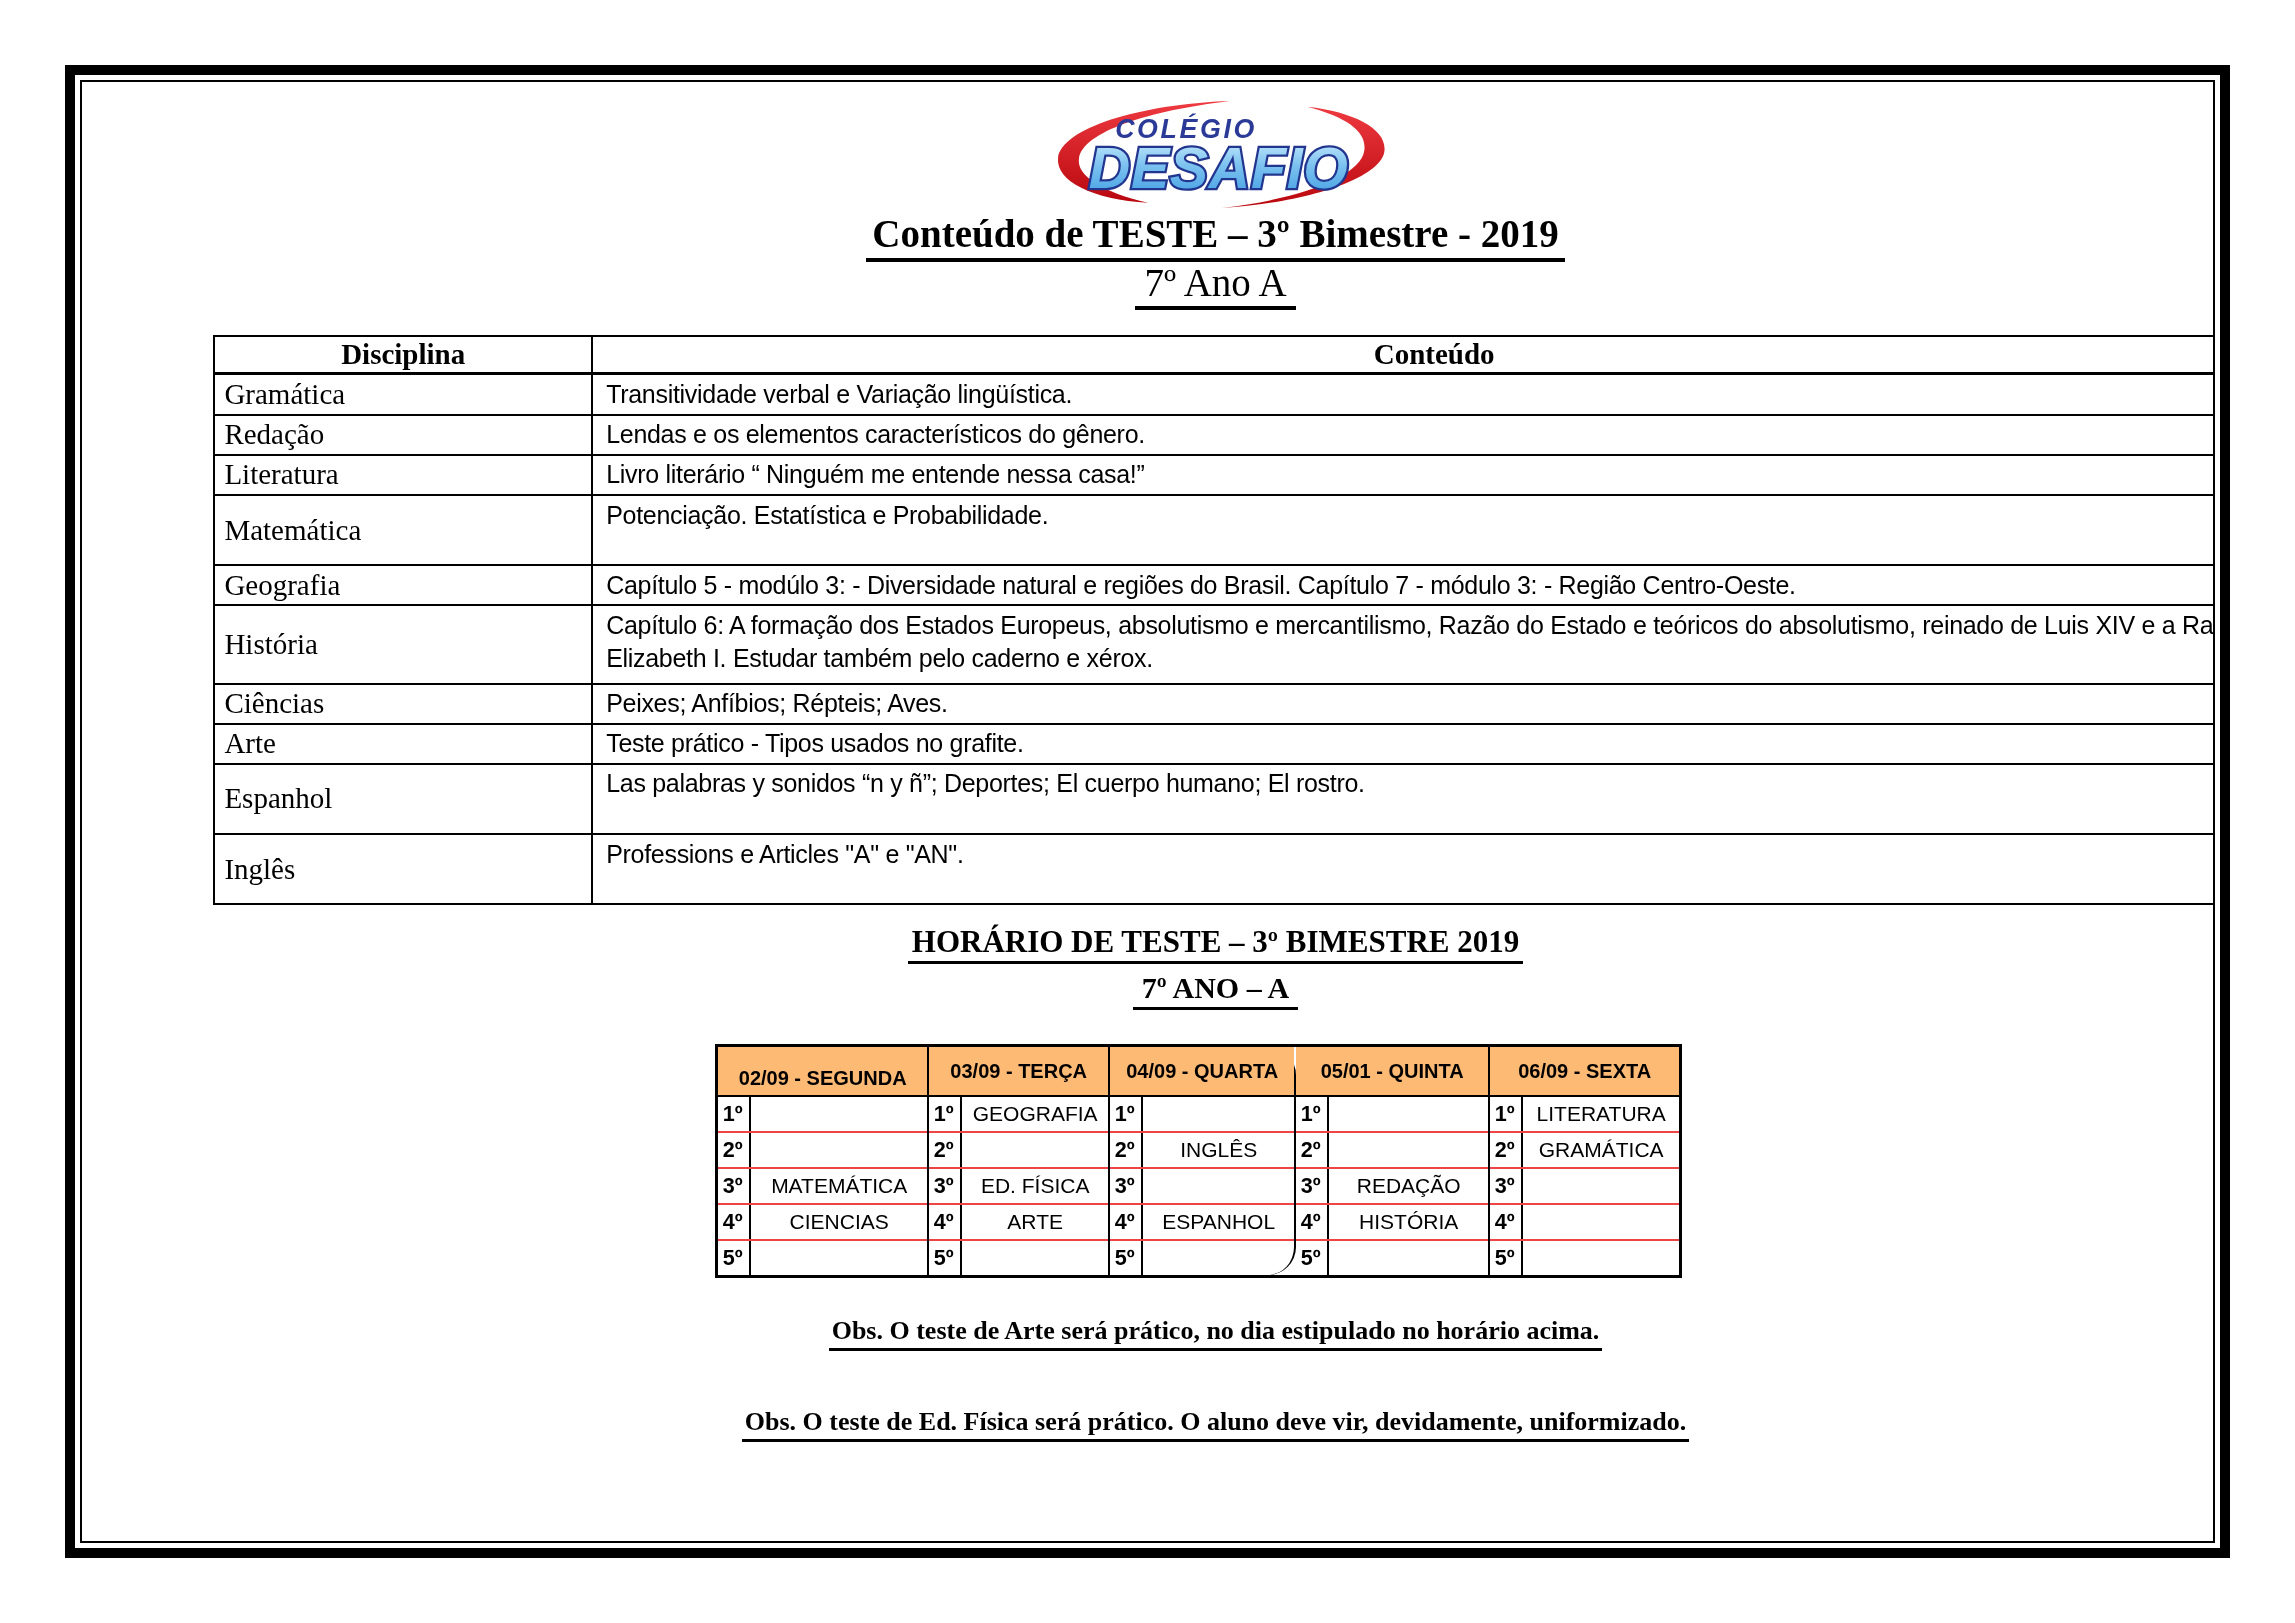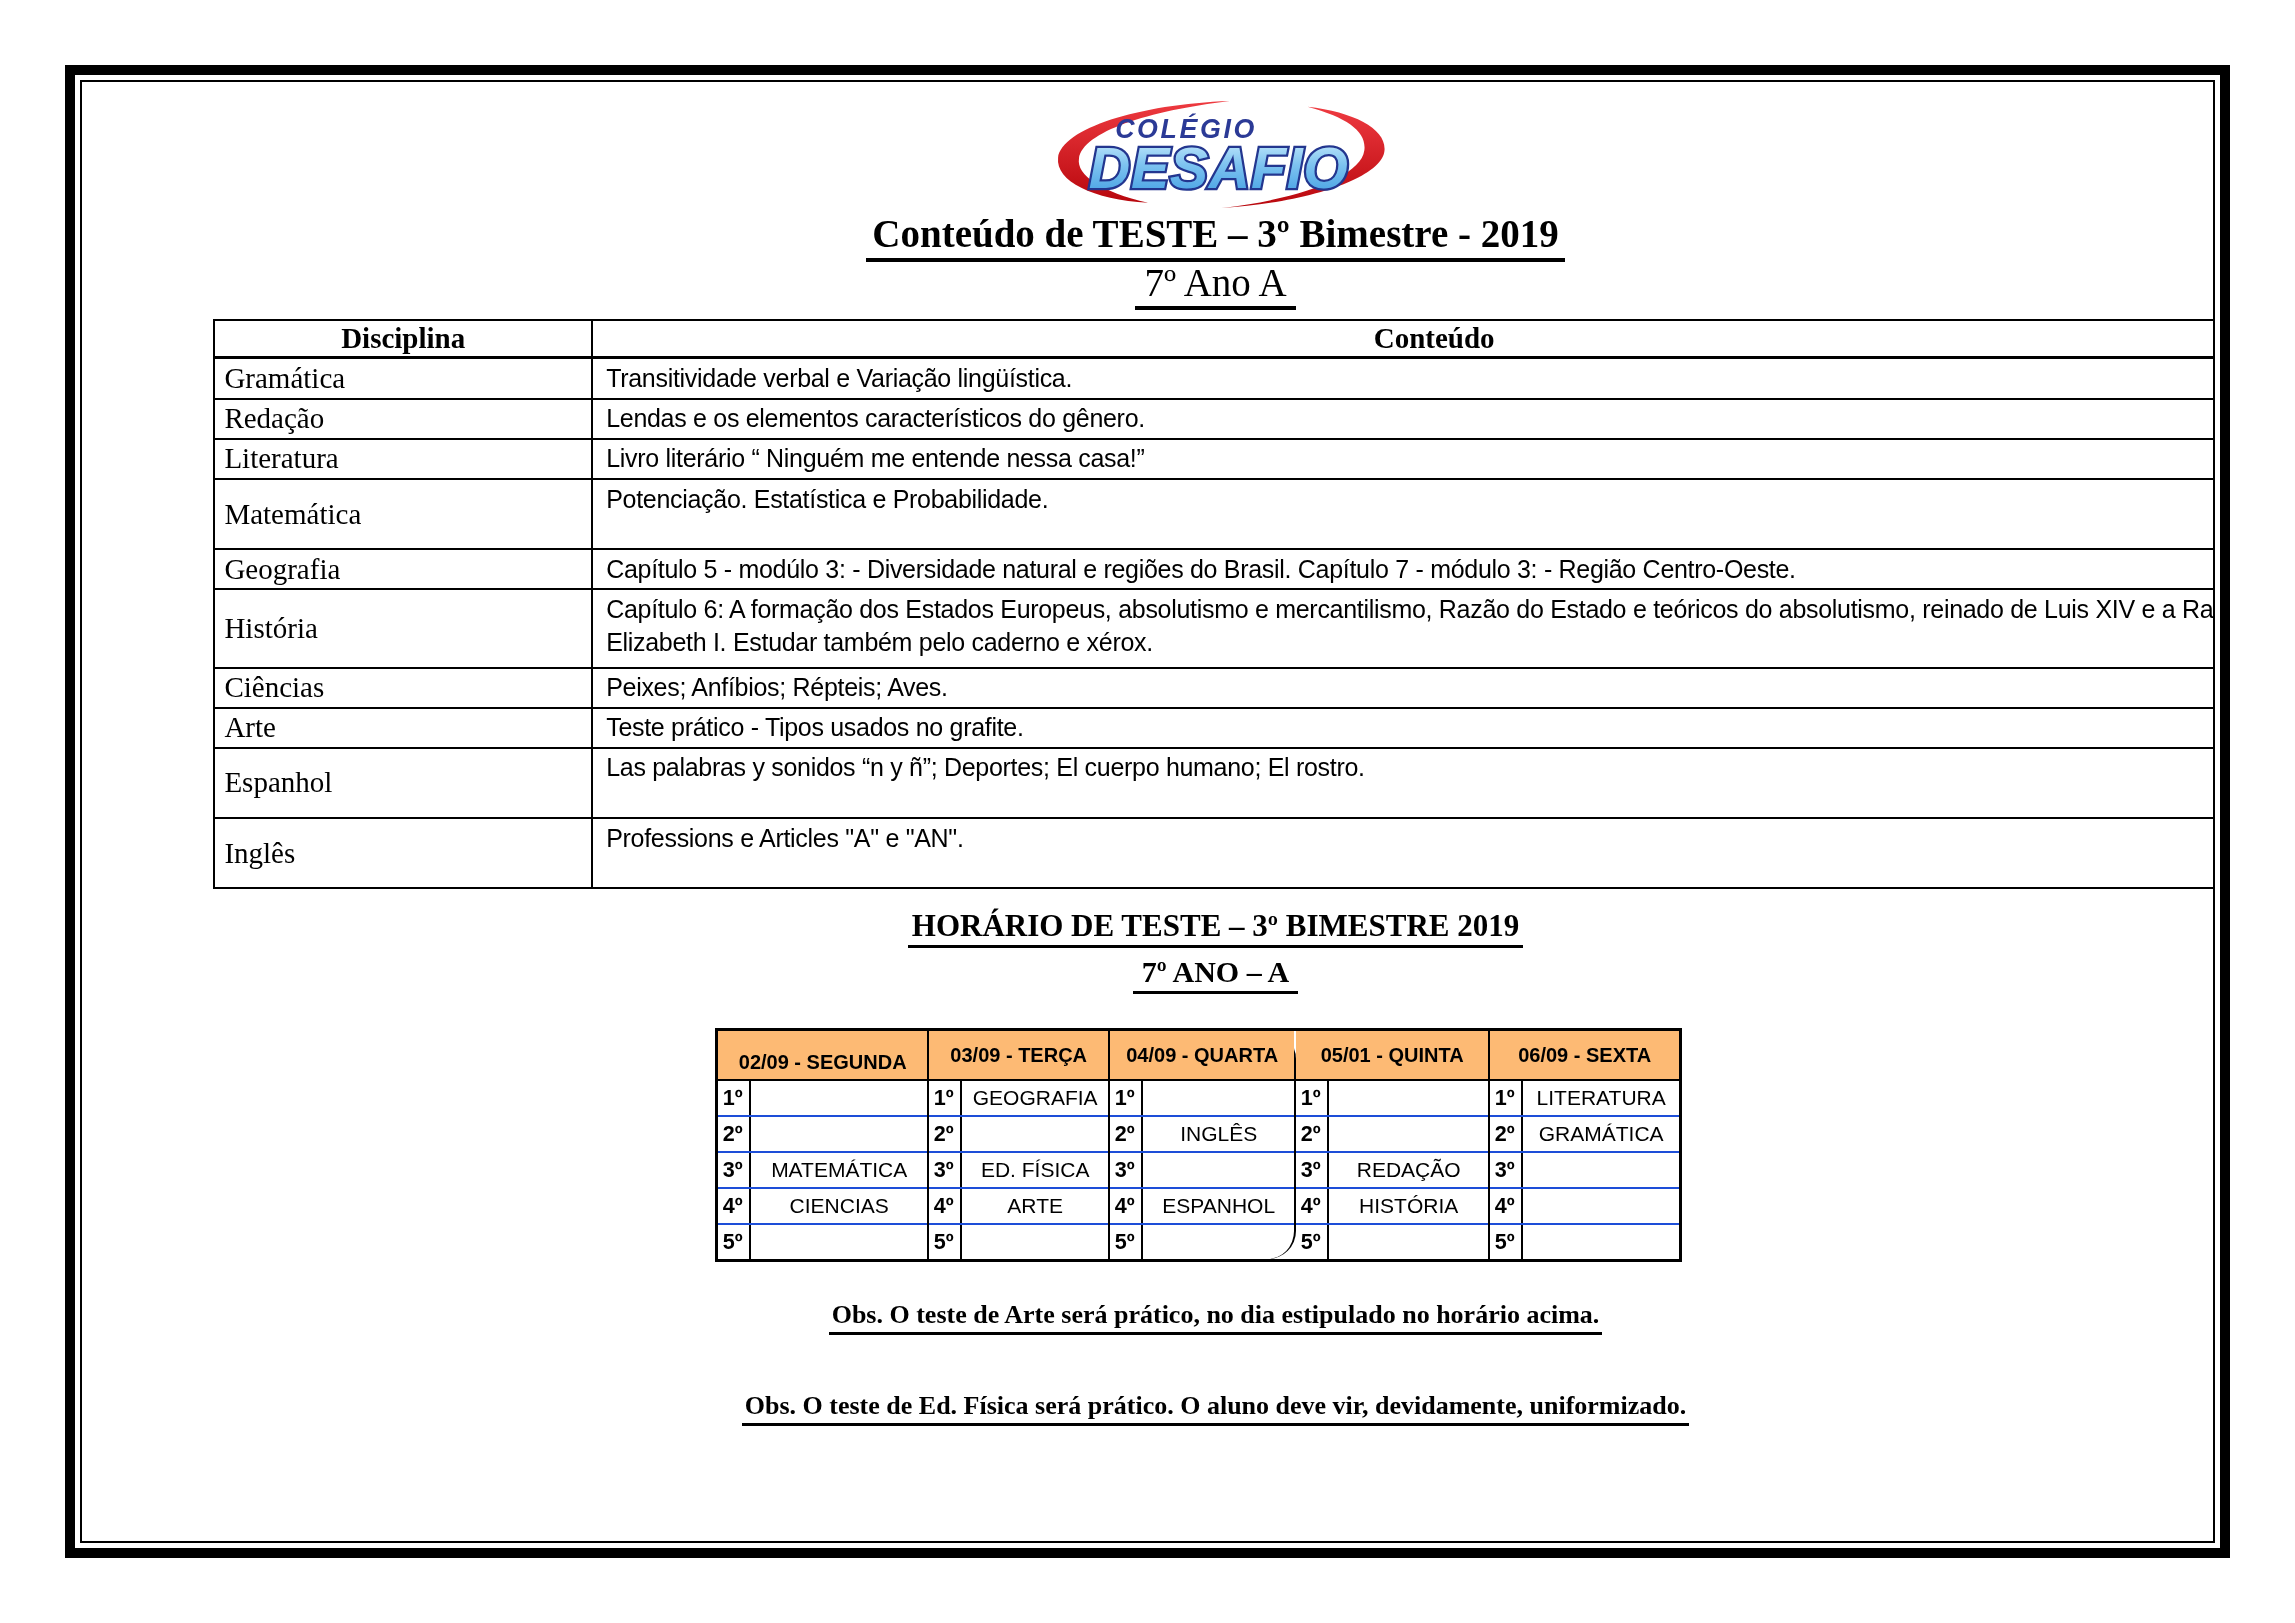--- a/index.html
+++ b/index.html
@@ -9,21 +9,21 @@
 
   
   .logo{margin:17px 0 0 948px;width:380px;height:113px;position:relative;}
 
   
   .cwrap{position:relative;left:68px;text-align:center;}
   .title{display:inline-block;font-weight:bold;font-size:39px;line-height:43px;border-bottom:4.6px solid #000;padding:0 6.5px 2.6px 6.5px;}
   .subtitle{display:inline-block;font-weight:normal;font-size:39px;line-height:42px;border-bottom:4.6px solid #000;padding:0 9.2px 2.6px 9.2px;margin-top:0;}
 
   
-  table.content-table{border-collapse:collapse;table-layout:fixed;width:2064px;margin:9px 0 0 131px;}
+  table.content-table{border-collapse:collapse;table-layout:fixed;width:2064px;margin:25px 0 0 131px;}
   .content-table col.c1{width:378px;}
   .content-table th{border:2.6px solid #000;border-bottom:3.9px solid #000;height:33px;font-size:29px;font-weight:bold;text-align:center;font-family:"Liberation Serif",serif;}
   .content-table td{border:2.6px solid #000;height:32px;box-sizing:content-box;}
   .content-table td.disc{font-family:"Liberation Serif",serif;font-size:29px;padding-left:9.2px;vertical-align:middle;}
   .content-table td.cont{font-family:"Liberation Sans",sans-serif;font-size:25px;line-height:33px;letter-spacing:-0.3px;padding:2.6px 15.7px 2.6px 13px;vertical-align:top;}
   .content-table tbody tr:nth-of-type(4) td{height:63px;}
   .content-table tbody tr:nth-of-type(6) td{height:71px;}
   .content-table tbody tr:nth-of-type(6) td.cont{text-align:justify;}
   .content-table tbody tr:nth-of-type(9) td{height:63px;}
   .content-table tbody tr:nth-of-type(10) td{height:63px;}
@@ -38,21 +38,21 @@
   .schedule{display:flex;width:fit-content;border:3.3px solid #000;margin:34px 0 0 633px;font-family:"Liberation Sans",sans-serif;}
   .day-col{border-right:2.6px solid #000;box-sizing:border-box;}
   .day-col:last-of-type{border-right:none;}
   .day-col:nth-of-type(1){width:211px;}
   .day-col:nth-of-type(2){width:181px;}
   .day-col:nth-of-type(3){width:186px;border-radius:28px;}
   .day-col:nth-of-type(4){width:194px;}
   .day-col:nth-of-type(5){width:189px;}
   .day-header{height:50px;background:#fdba74;border-bottom:2.6px solid #000;box-sizing:border-box;display:flex;align-items:center;justify-content:center;font-weight:bold;font-size:20px;letter-spacing:0;text-align:center;}
   .day-col:nth-of-type(1) .day-header{align-items:flex-end;padding-bottom:5.2px;}
-  .p-row{display:flex;height:34px;border-bottom:2px solid #1d4ed8;box-sizing:content-box;}
+  .p-row{display:flex;height:34px;border-bottom:2px solid #ef4444;box-sizing:content-box;}
   .p-row:last-child{border-bottom:none;}
   .p-label{width:33px;flex:0 0 33px;border-right:2px solid #000;display:flex;align-items:center;padding-left:4.6px;font-weight:bold;font-size:21.6px;box-sizing:border-box;}
   .p-subject{flex:1;display:flex;align-items:center;justify-content:center;font-size:21px;white-space:nowrap;overflow:hidden;}
 
   
   .note1wrap{margin-top:56px;}
   .note2wrap{margin-top:38px;}
   .note{display:inline-block;font-weight:bold;font-size:26px;line-height:30px;border-bottom:3.3px solid #000;padding:0 2.6px 2px 2.6px;}
 </style>
 </head>

